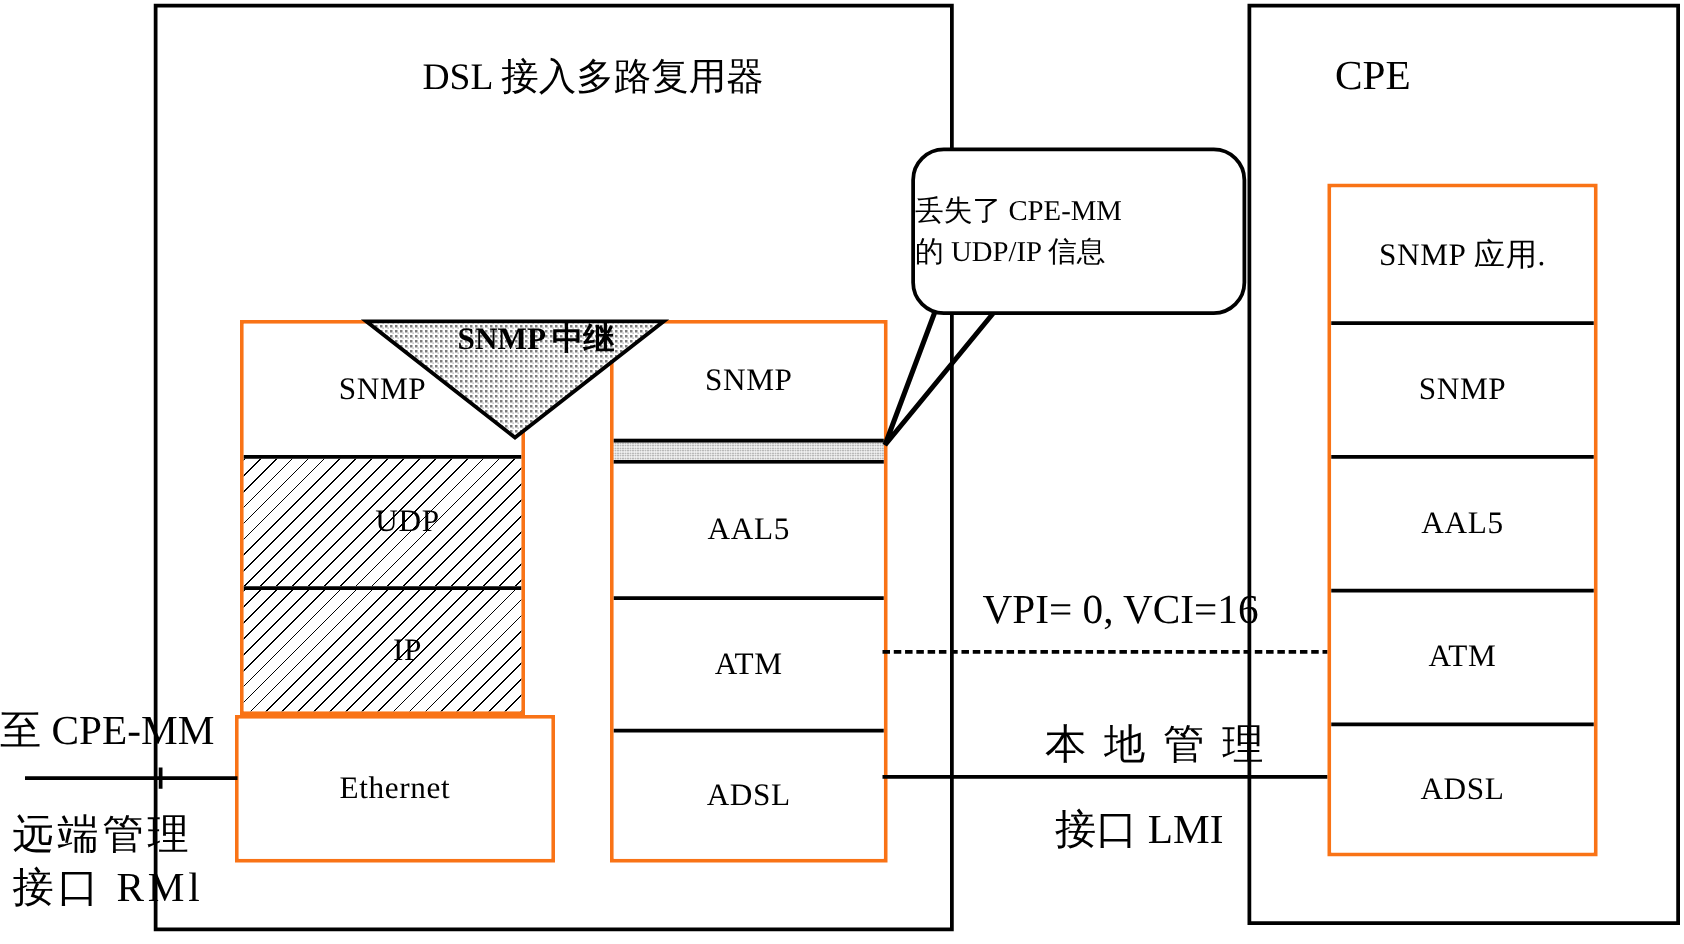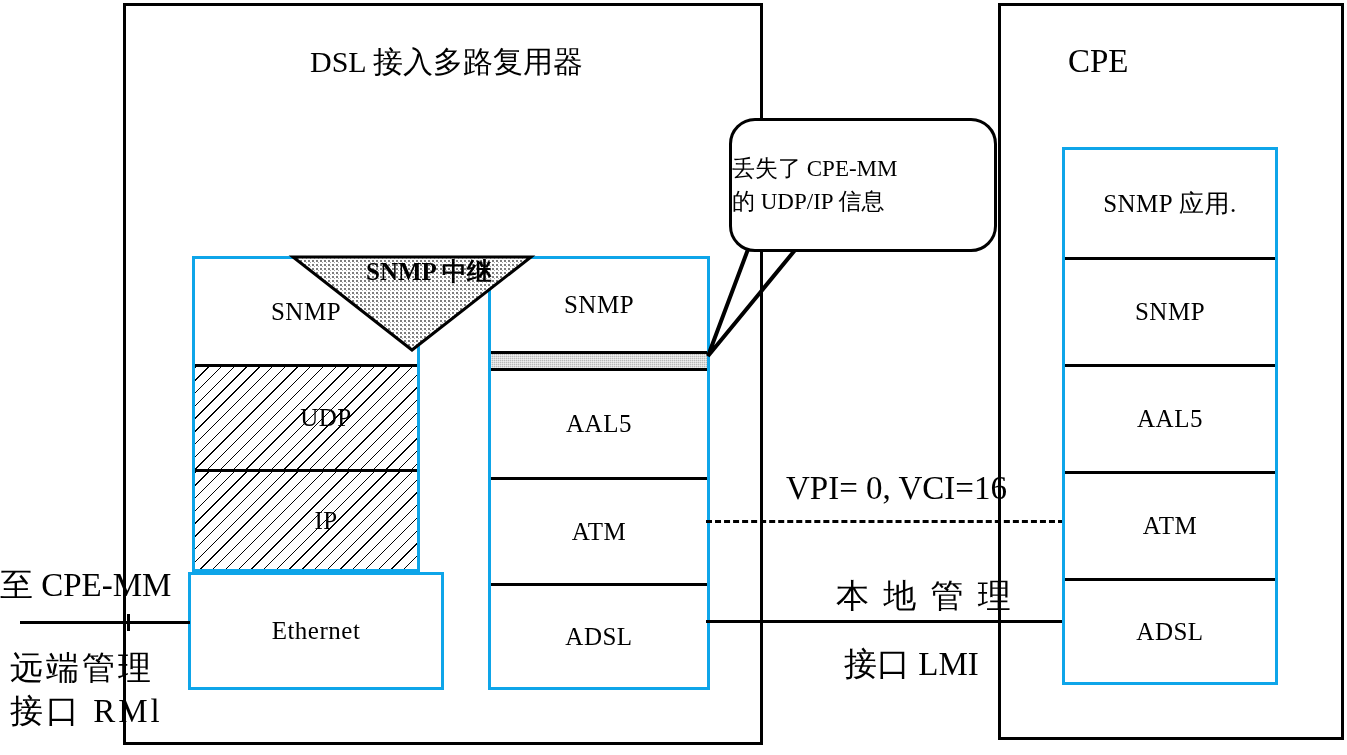--- a/index.html
+++ b/index.html
@@ -19,21 +19,21 @@
   .abs{position:absolute;box-sizing:border-box;}
 
   
   .chassis{
     border:3px solid #000;
     background:transparent;
   }
 
   
   .stackbox{
-    border:3px solid #0ea5e9;
+    border:3px solid #f97316;
     background:#fff;
   }
   .layer{
     position:absolute;
     left:0;right:0;
     box-sizing:border-box;
     display:flex;
     align-items:center;
     justify-content:center;
     background:#fff;
@@ -102,21 +102,21 @@
 
   svg.overlay{position:absolute;left:0;top:0;width:1347px;height:755px;pointer-events:none;z-index:5;}
 </style>
 </head>
 <body>
 
 <div id="stage">
 
   <div class="abs chassis" style="left:123px;top:3px;width:640px;height:742px;"></div>
 
-  <div class="lbl title" style="left:310px;top:45px;">DSL 接入多路复用器</div>
+  <div class="lbl title" style="left:338px;top:45px;">DSL 接入多路复用器</div>
 
   <div class="abs chassis" style="left:998px;top:3px;width:346px;height:737px;"></div>
 
   <div class="lbl" style="left:1068px;top:43px;">CPE</div>
 
   <div class="abs stackbox" style="left:192px;top:256px;width:228px;height:316px;">
     <div class="layer" style="top:0;height:105px;">
       <span>SNMP</span>
     </div>
     <div class="layer sep hatch" style="top:105px;height:105px;">

